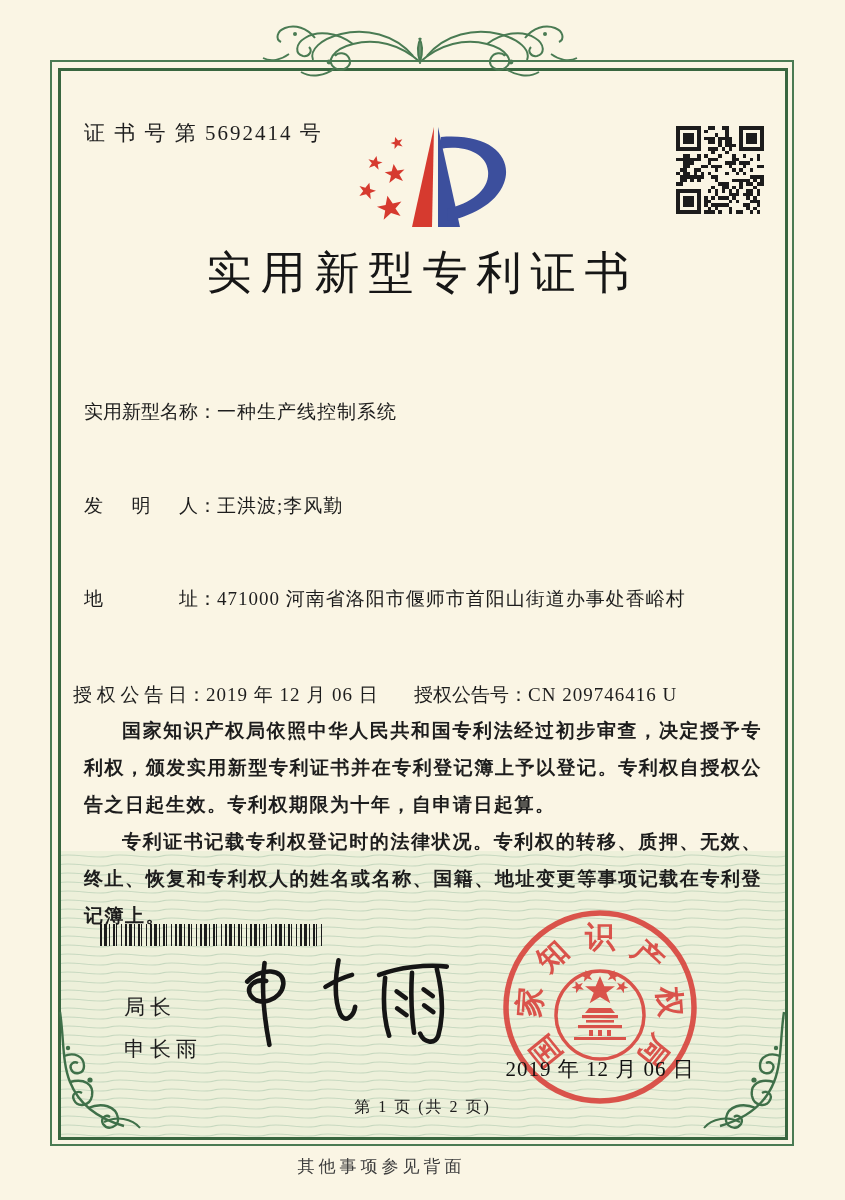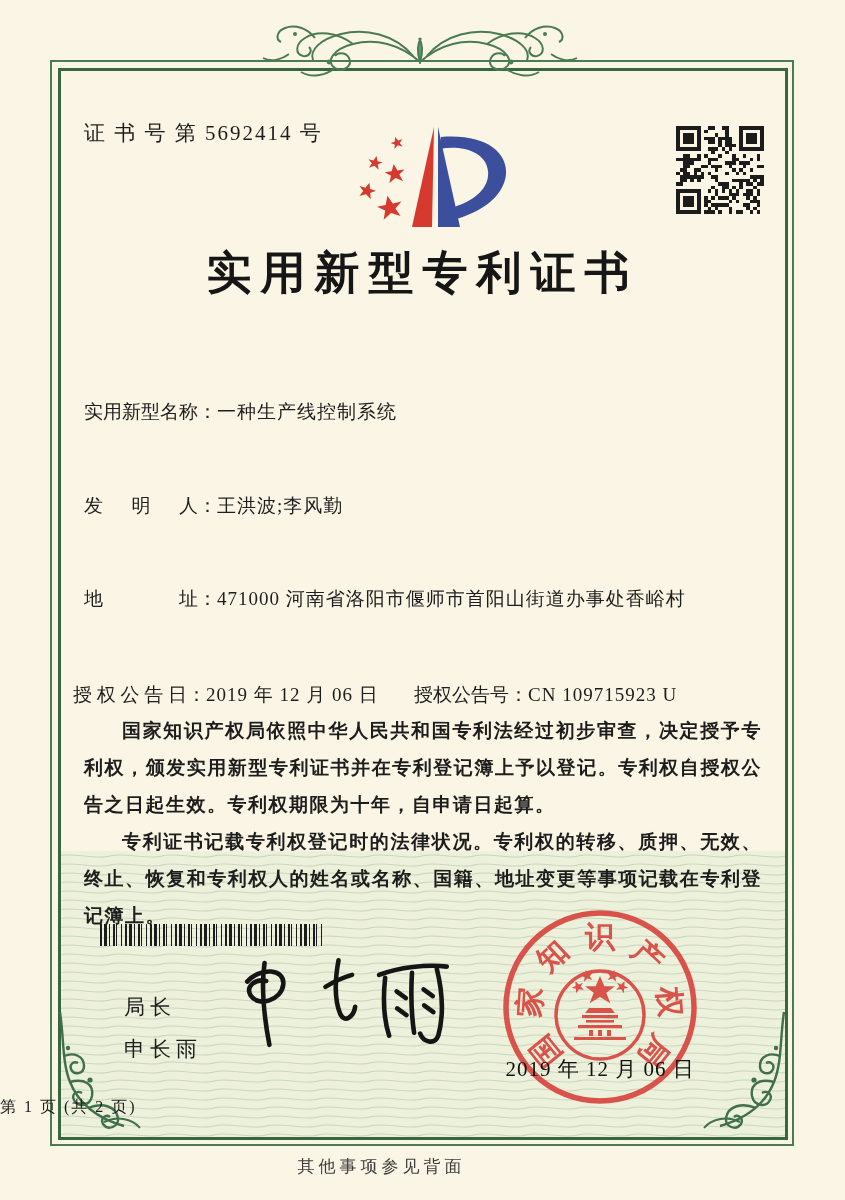--- a/index.html
+++ b/index.html
@@ -5,21 +5,21 @@
   html,body{margin:0;padding:0;}
   body{width:845px;height:1200px;background:#faf5e4;font-family:"Liberation Serif",serif;color:#1d1d1d;position:relative;overflow:hidden;}
   .abs{position:absolute;}
   
   #waveband{left:58px;top:851px;width:728px;height:286px;}
   
   .border-outer{left:50px;top:60px;width:740px;height:1082px;border:2px solid #4a7b53;}
   .border-inner{left:58px;top:68px;width:724px;height:1066px;border:3px solid #38663f;}
   
   .cert-no{left:84px;top:119px;font-size:21px;letter-spacing:2px;}
-  .title{left:0;top:243px;width:845px;text-align:center;font-size:45px;font-weight:700;letter-spacing:9px;color:#161616;}
+  .title{left:0;top:243px;width:845px;text-align:center;font-size:45px;font-weight:400;letter-spacing:9px;color:#161616;}
   
   .fields{left:84px;top:359px;width:700px;font-size:19px;}
   .frow{height:53.5px;white-space:nowrap;margin-top:40px;}
   .flabel{display:inline-block;width:114px;text-align:justify;text-align-last:justify;vertical-align:top;}
   .fcolon{display:inline-block;width:19px;}
   .fvalue{letter-spacing:1px;}
   .grant-row{left:73px;top:682px;width:700px;font-size:19px;white-space:nowrap;}
   .grant-no{position:absolute;left:341px;top:0;}
   
   .paras{left:84px;top:700px;width:678px;font-size:19px;line-height:37px;letter-spacing:1.5px;text-align:justify;font-weight:bold;}
@@ -27,21 +27,21 @@
   
   .barcode{left:100px;top:924px;width:224px;height:22px;
     background:repeating-linear-gradient(90deg,#1c1c1c 0 2px,rgba(0,0,0,0) 2px 4px,#1c1c1c 4px 7px,rgba(0,0,0,0) 7px 9px,#1c1c1c 9px 10px,rgba(0,0,0,0) 10px 13px,#1c1c1c 13px 15px,rgba(0,0,0,0) 15px 16px,#1c1c1c 16px 17px,rgba(0,0,0,0) 17px 21px,#1c1c1c 21px 22px,rgba(0,0,0,0) 22px 25px);}
   
   .director{left:124px;top:986px;font-size:21px;letter-spacing:5px;line-height:42px;}
   #signature{left:232px;top:948px;width:236px;height:110px;}
   
   #seal{left:499px;top:906px;width:202px;height:202px;}
   .seal-date{left:505px;top:1055px;width:190px;text-align:center;font-size:21px;letter-spacing:1px;color:#111;}
   
-  .page-foot{left:0;top:1097px;width:845px;text-align:left;font-size:16px;letter-spacing:2px;}
+  .page-foot{left:0;top:1097px;width:845px;text-align:center;font-size:16px;letter-spacing:2px;}
   .back-note{left:0;top:1155px;width:763px;text-align:center;font-size:17px;letter-spacing:4px;color:#3c3c3c;}
   
   #logo{left:348px;top:117px;width:170px;height:118px;}
   #qr{left:676px;top:126px;width:88px;height:88px;}
   
   #top-orn{left:225px;top:4px;width:390px;height:80px;}
   #fl-left{left:44px;top:1008px;width:120px;height:128px;}
   #fl-right{left:680px;top:1008px;width:120px;height:128px;transform:scaleX(-1);}
 </style>
 </head>
@@ -351,21 +351,21 @@
 <div class="abs title">实用新型专利证书</div>
 
 <div class="abs fields">
   <div class="frow"><span class="flabel">实用新型名称</span><span class="fcolon">：</span><span class="fvalue">一种生产线控制系统</span></div>
   <div class="frow"><span class="flabel">发明人</span><span class="fcolon">：</span><span class="fvalue">王洪波;李风勤</span></div>
   <div class="frow"><span class="flabel">地址</span><span class="fcolon">：</span><span class="fvalue">471000 河南省洛阳市偃师市首阳山街道办事处香峪村</span></div>
 </div>
 
 <div class="abs grant-row">
   <span><span class="flabel">授权公告日</span><span class="fcolon">：</span><span class="fvalue">2019 年 12 月 06 日</span></span>
-  <span class="grant-no"><span>授权公告号</span><span class="fcolon">：</span><span class="fvalue">CN 109715923 U</span></span>
+  <span class="grant-no"><span>授权公告号</span><span class="fcolon">：</span><span class="fvalue">CN 209746416 U</span></span>
 </div>
 
 <div class="abs paras" style="top:712px">
   <p>国家知识产权局依照中华人民共和国专利法经过初步审查，决定授予专利权，颁发实用新型专利证书并在专利登记簿上予以登记。专利权自授权公告之日起生效。专利权期限为十年，自申请日起算。</p>
   <p>专利证书记载专利权登记时的法律状况。专利权的转移、质押、无效、终止、恢复和专利权人的姓名或名称、国籍、地址变更等事项记载在专利登记簿上。</p>
 </div>
 
 <div class="abs barcode"></div>
 
 <div class="abs director">

